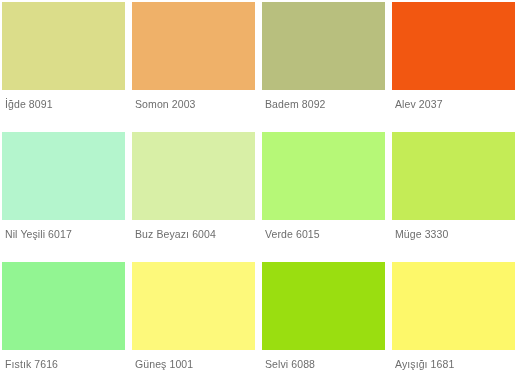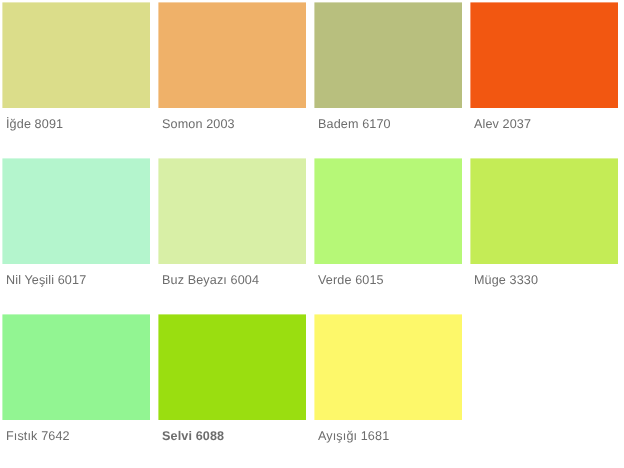--- a/index.html
+++ b/index.html
@@ -59,21 +59,21 @@
     <div class="swatch-cell">
       <div class="swatch-chip" style="background:#dbdd8a"></div>
       <div class="swatch-label" style="color: rgb(109, 109, 109);">İğde 8091</div>
     </div>
     <div class="swatch-cell">
       <div class="swatch-chip" style="background:#efb169"></div>
       <div class="swatch-label" style="color: rgb(109, 109, 109);">Somon 2003</div>
     </div>
     <div class="swatch-cell">
       <div class="swatch-chip" style="background:#b8bf7e"></div>
-      <div class="swatch-label" style="color: rgb(109, 109, 109);">Badem 6170</div>
+      <div class="swatch-label" style="color: rgb(109, 109, 109);">Badem 8092</div>
     </div>
     <div class="swatch-cell">
       <div class="swatch-chip" style="background:#f25711"></div>
       <div class="swatch-label" style="color: rgb(109, 109, 109);">Alev 2037</div>
     </div>
   </div>
 
   <div class="palette-row">
     <div class="swatch-cell">
       <div class="swatch-chip" style="background:#b4f5cd"></div>
@@ -89,25 +89,29 @@
     </div>
     <div class="swatch-cell">
       <div class="swatch-chip" style="background:#c4ec56"></div>
       <div class="swatch-label" style="color: rgb(109, 109, 109);">Müge 3330</div>
     </div>
   </div>
 
   <div class="palette-row">
     <div class="swatch-cell">
       <div class="swatch-chip" style="background:#92f592"></div>
-      <div class="swatch-label" style="color: rgb(109, 109, 109);">Fıstık 7642</div>
+      <div class="swatch-label" style="color: rgb(109, 109, 109);">Fıstık 7616</div>
+    </div>
+    <div class="swatch-cell">
+      <div class="swatch-chip" style="background:#fdf97b"></div>
+      <div class="swatch-label" style="color: rgb(109, 109, 109);">Güneş 1001</div>
     </div>
     <div class="swatch-cell">
       <div class="swatch-chip" style="background:#9ade10"></div>
-      <div class="swatch-label" style="color: rgb(109, 109, 109); font-weight: bold;">Selvi 6088</div>
+      <div class="swatch-label" style="color: rgb(109, 109, 109);">Selvi 6088</div>
     </div>
     <div class="swatch-cell">
       <div class="swatch-chip" style="background:#fdf86a"></div>
       <div class="swatch-label" style="color: rgb(109, 109, 109);">Ayışığı 1681</div>
     </div>
   </div>
 
 </div>
 
 </body></html>

